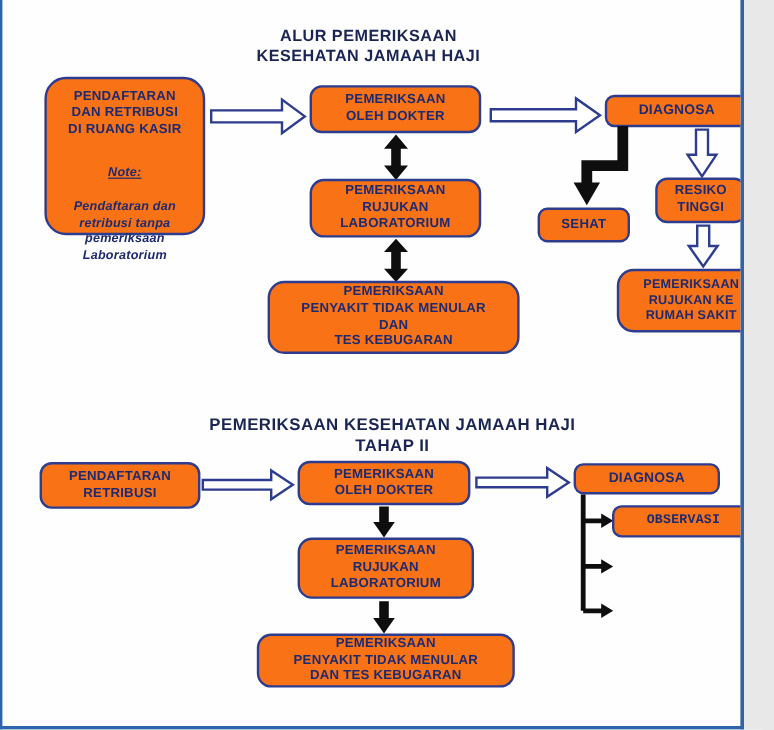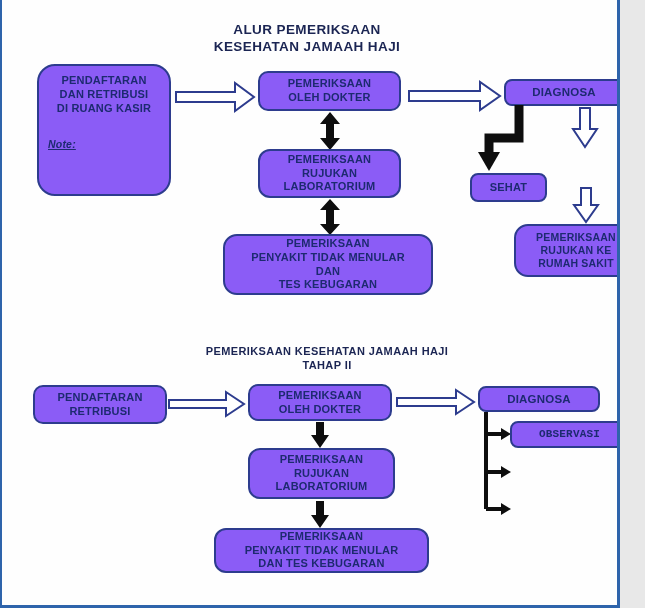--- a/index.html
+++ b/index.html
@@ -7,32 +7,32 @@
     position:relative;width:620px;height:608px;background:#fefefe;
     box-sizing:border-box;
     border-left:2px solid #2e64ab;border-right:3px solid #2e64ab;border-bottom:3px solid #2e64ab;
     font-family:"Liberation Sans",sans-serif;color:#1d2a70;overflow:hidden;
   }
   .title{
     position:absolute;text-align:center;font-weight:bold;color:#1b2553;
     white-space:pre-line;letter-spacing:.4px;
   }
   .t1{left:150px;top:22px;width:310px;font-size:13.5px;line-height:1.25;}
-  .t2{left:85px;top:344px;width:480px;font-size:11px;line-height:1.3;}
+  .t2{left:85px;top:344px;width:480px;font-size:14px;line-height:1.3;}
   .box{
-    position:absolute;box-sizing:border-box;border:2.5px solid #2d3c8e;background:#8b5cf6;
+    position:absolute;box-sizing:border-box;border:2.5px solid #2d3c8e;background:#f97316;
     display:flex;align-items:center;justify-content:center;text-align:center;
     font-weight:bold;font-size:11px;line-height:1.25;letter-spacing:.2px;
     white-space:pre-line;color:#1d2a70;
   }
   .r8{border-radius:8px;} .r10{border-radius:10px;} .r12{border-radius:12px;}
   .r14{border-radius:14px;} .r18{border-radius:18px;}
   .kasir{flex-direction:column;align-items:stretch;justify-content:flex-start;padding:8px 9px 4px 9px;}
   .kasir .head{text-align:center;white-space:pre-line;}
-  .kasir .note{margin-top:9px;text-align:left;font-style:italic;font-size:10.5px;line-height:1.3;}
+  .kasir .note{margin-top:9px;text-align:center;font-style:italic;font-size:10.5px;line-height:1.3;}
   .kasir .note-label{display:block;text-decoration:underline;margin-bottom:1px;}
   .kasir .note-body{display:block;white-space:pre-line;}
   svg{position:absolute;overflow:visible;}
   .hollow{fill:#ffffff;stroke:#2d3c8e;stroke-width:2;stroke-linejoin:miter;}
   .solid{fill:#0e0e0e;stroke:none;}
   .elbow-line{fill:none;stroke:#0e0e0e;stroke-width:9;}
   .tree-line{fill:none;stroke:#0e0e0e;stroke-width:4;}
 </style>
 </head>
 <body>
@@ -41,20 +41,24 @@
 
   <div class="title t1">ALUR PEMERIKSAAN
 KESEHATAN JAMAAH HAJI</div>
 
   <div class="box kasir r18" style="left:35px;top:64px;width:134px;height:132px;">
     <span class="head">PENDAFTARAN
 DAN RETRIBUSI
 DI RUANG KASIR</span>
     <span class="note">
       <span class="note-label">Note:</span>
+      <span class="note-body">Pendaftaran dan
+retribusi tanpa
+pemeriksaan
+Laboratorium</span>
     </span>
   </div>
 
   <svg style="left:173px;top:82px;" width="81" height="30" viewBox="0 0 81 30">
     <polygon class="hollow" points="1,10 60,10 60,1 79,15 60,29 60,20 1,20"></polygon>
   </svg>
 
   <div class="box r10" style="left:256px;top:71px;width:143px;height:40px;">PEMERIKSAAN
 OLEH DOKTER</div>
 
@@ -79,26 +83,28 @@
     <polygon class="hollow" points="1,10 72,10 72,1 92,15 72,29 72,20 1,20"></polygon>
   </svg>
 
   <div class="box r8" style="left:502px;top:79px;width:120px;height:27px;font-size:11.5px;">DIAGNOSA</div>
 
   <svg style="left:470px;top:105px;" width="60" height="68" viewBox="0 0 60 68">
     <path class="elbow-line" d="M47,0 L47,33 L17,33 L17,48"></path>
     <polygon class="solid" points="6,47 28,47 17,66"></polygon>
   </svg>
 
-  <div class="box r8" style="left:468px;top:173px;width:77px;height:29px;">SEHAT</div>
+  <div class="box r8" style="left:446px;top:173px;width:77px;height:29px;">SEHAT</div>
 
   <svg style="left:570px;top:107px;" width="26" height="41" viewBox="0 0 26 41">
     <polygon class="hollow" points="8,1 18,1 18,22 25,22 13,40 1,22 8,22"></polygon>
   </svg>
 
+  <div class="box r10" style="left:544px;top:148px;width:76px;height:38px;">RESIKO
+TINGGI</div>
 
   <svg style="left:571px;top:187px;" width="26" height="36" viewBox="0 0 26 36">
     <polygon class="hollow" points="8,1 18,1 18,18 25,18 13,35 1,18 8,18"></polygon>
   </svg>
 
   <div class="box r14" style="left:512px;top:224px;width:124px;height:53px;font-size:10.5px;">PEMERIKSAAN
 RUJUKAN KE
 RUMAH SAKIT</div>
 
   <div class="title t2">PEMERIKSAAN KESEHATAN JAMAAH HAJI

